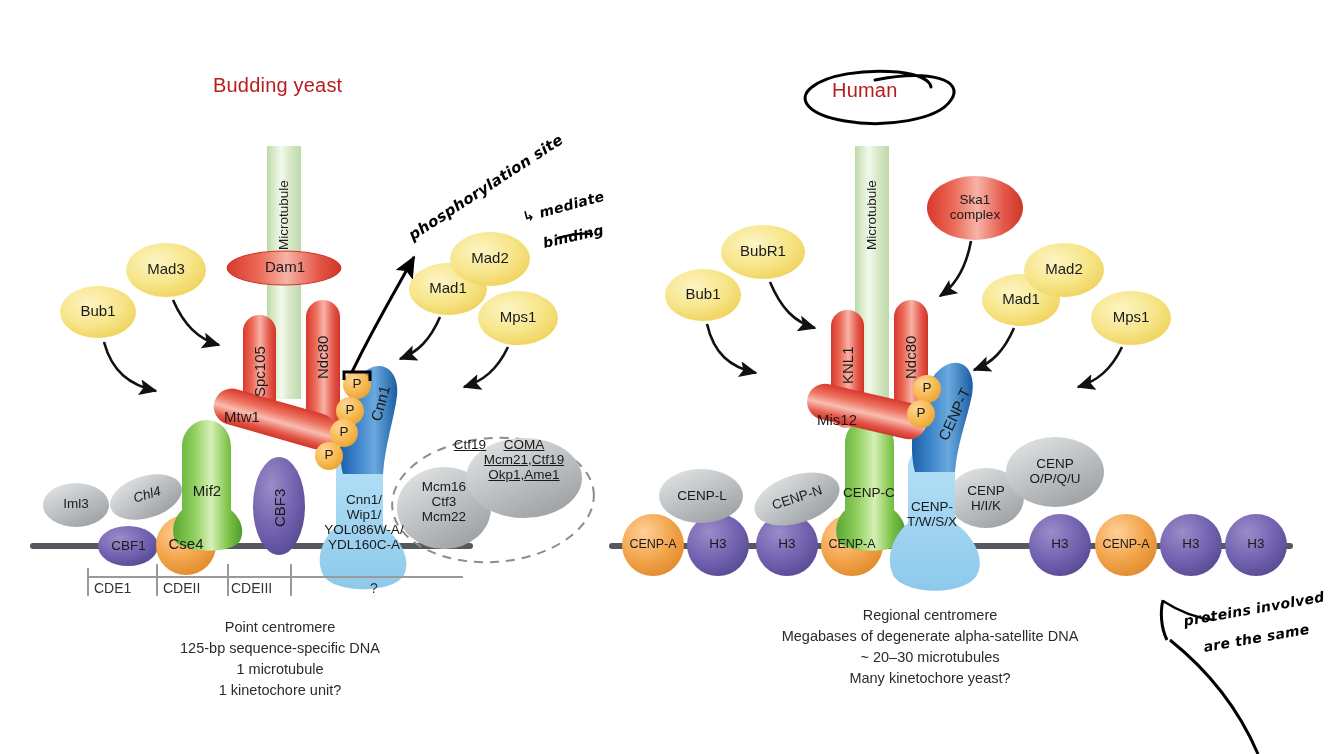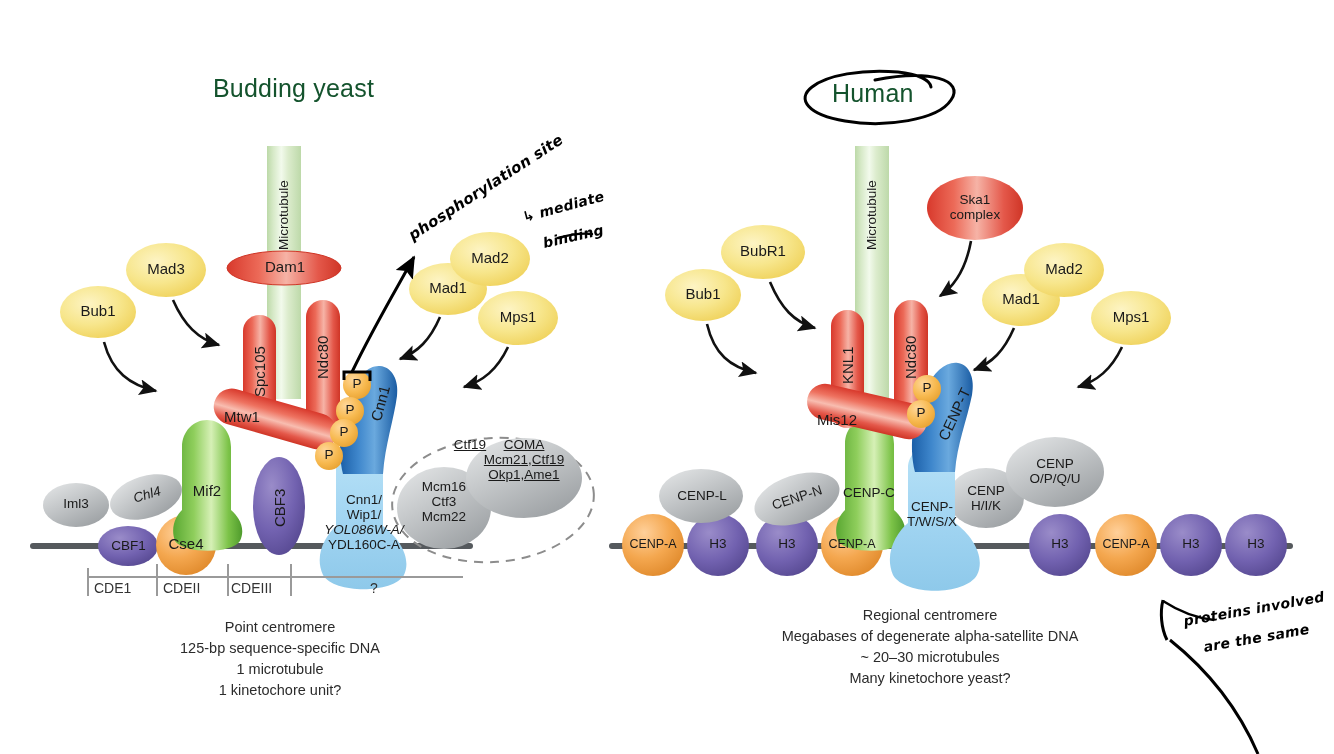--- a/index.html
+++ b/index.html
@@ -8,22 +8,22 @@
     width:1334px;height:754px;position:relative;overflow:hidden;
     font-family:"Liberation Sans","DejaVu Sans",sans-serif;
     color:#1a1a1a;
   }
   .stage{position:absolute;left:0;top:0;width:1334px;height:754px;}
   svg.layer{position:absolute;left:0;top:0;width:1334px;height:754px;overflow:visible;}
   .abs{position:absolute;}
 
   
   .panel-title{
-    font-size:25px;font-weight:400;letter-spacing:.2px;
-    color:#14532d;white-space:nowrap;
+    font-size:20px;font-weight:400;letter-spacing:.2px;
+    color:#b91c1c;white-space:nowrap;
   }
 
   
   .lbl{
     position:absolute;white-space:nowrap;text-align:center;
     font-size:15px;line-height:1.12;color:#1a1a1a;
     pointer-events:none;
   }
   .lbl.sm{font-size:13.5px;}
   .lbl.xs{font-size:12.5px;}
@@ -320,21 +320,21 @@
   <div class="lbl" style="left:181px;top:483px;width:52px;">Mif2</div>
   <div class="lbl vert" style="left:272px;top:482px;height:52px;">CBF3</div>
   <div class="lbl" style="left:158px;top:536px;width:56px;">Cse4</div>
   <div class="lbl sm" style="left:101px;top:538px;width:55px;">CBF1</div>
   <div class="lbl sm" style="left:51px;top:496px;width:50px;">Iml3</div>
   <div class="lbl sm" style="left:122px;top:487px;width:50px;transform:rotate(-17deg);font-style:italic;">Chl4</div>
 
   <div class="abs" style="left:309px;top:492px;width:110px;text-align:center;">
     <div class="lbl sm" style="position:static;">Cnn1/</div>
     <div class="lbl sm" style="position:static;">Wip1/</div>
-    <div class="lbl sm" style="position:static;font-style:italic;">YOL086W-A/</div>
+    <div class="lbl sm" style="position:static;">YOL086W-A/</div>
     <div class="lbl sm" style="position:static;">YDL160C-A</div>
   </div>
 
   <div class="lbl sm" style="left:350px;top:376px;width:14px;font-weight:400;">P</div>
   <div class="lbl sm" style="left:343px;top:402px;width:14px;">P</div>
   <div class="lbl sm" style="left:337px;top:424px;width:14px;">P</div>
   <div class="lbl sm" style="left:322px;top:447px;width:14px;">P</div>
 
   <div class="lbl sm" style="left:442px;top:437px;width:56px;text-decoration:underline;">Ctf19</div>
   <div class="abs" style="left:400px;top:479px;width:88px;text-align:center;">

